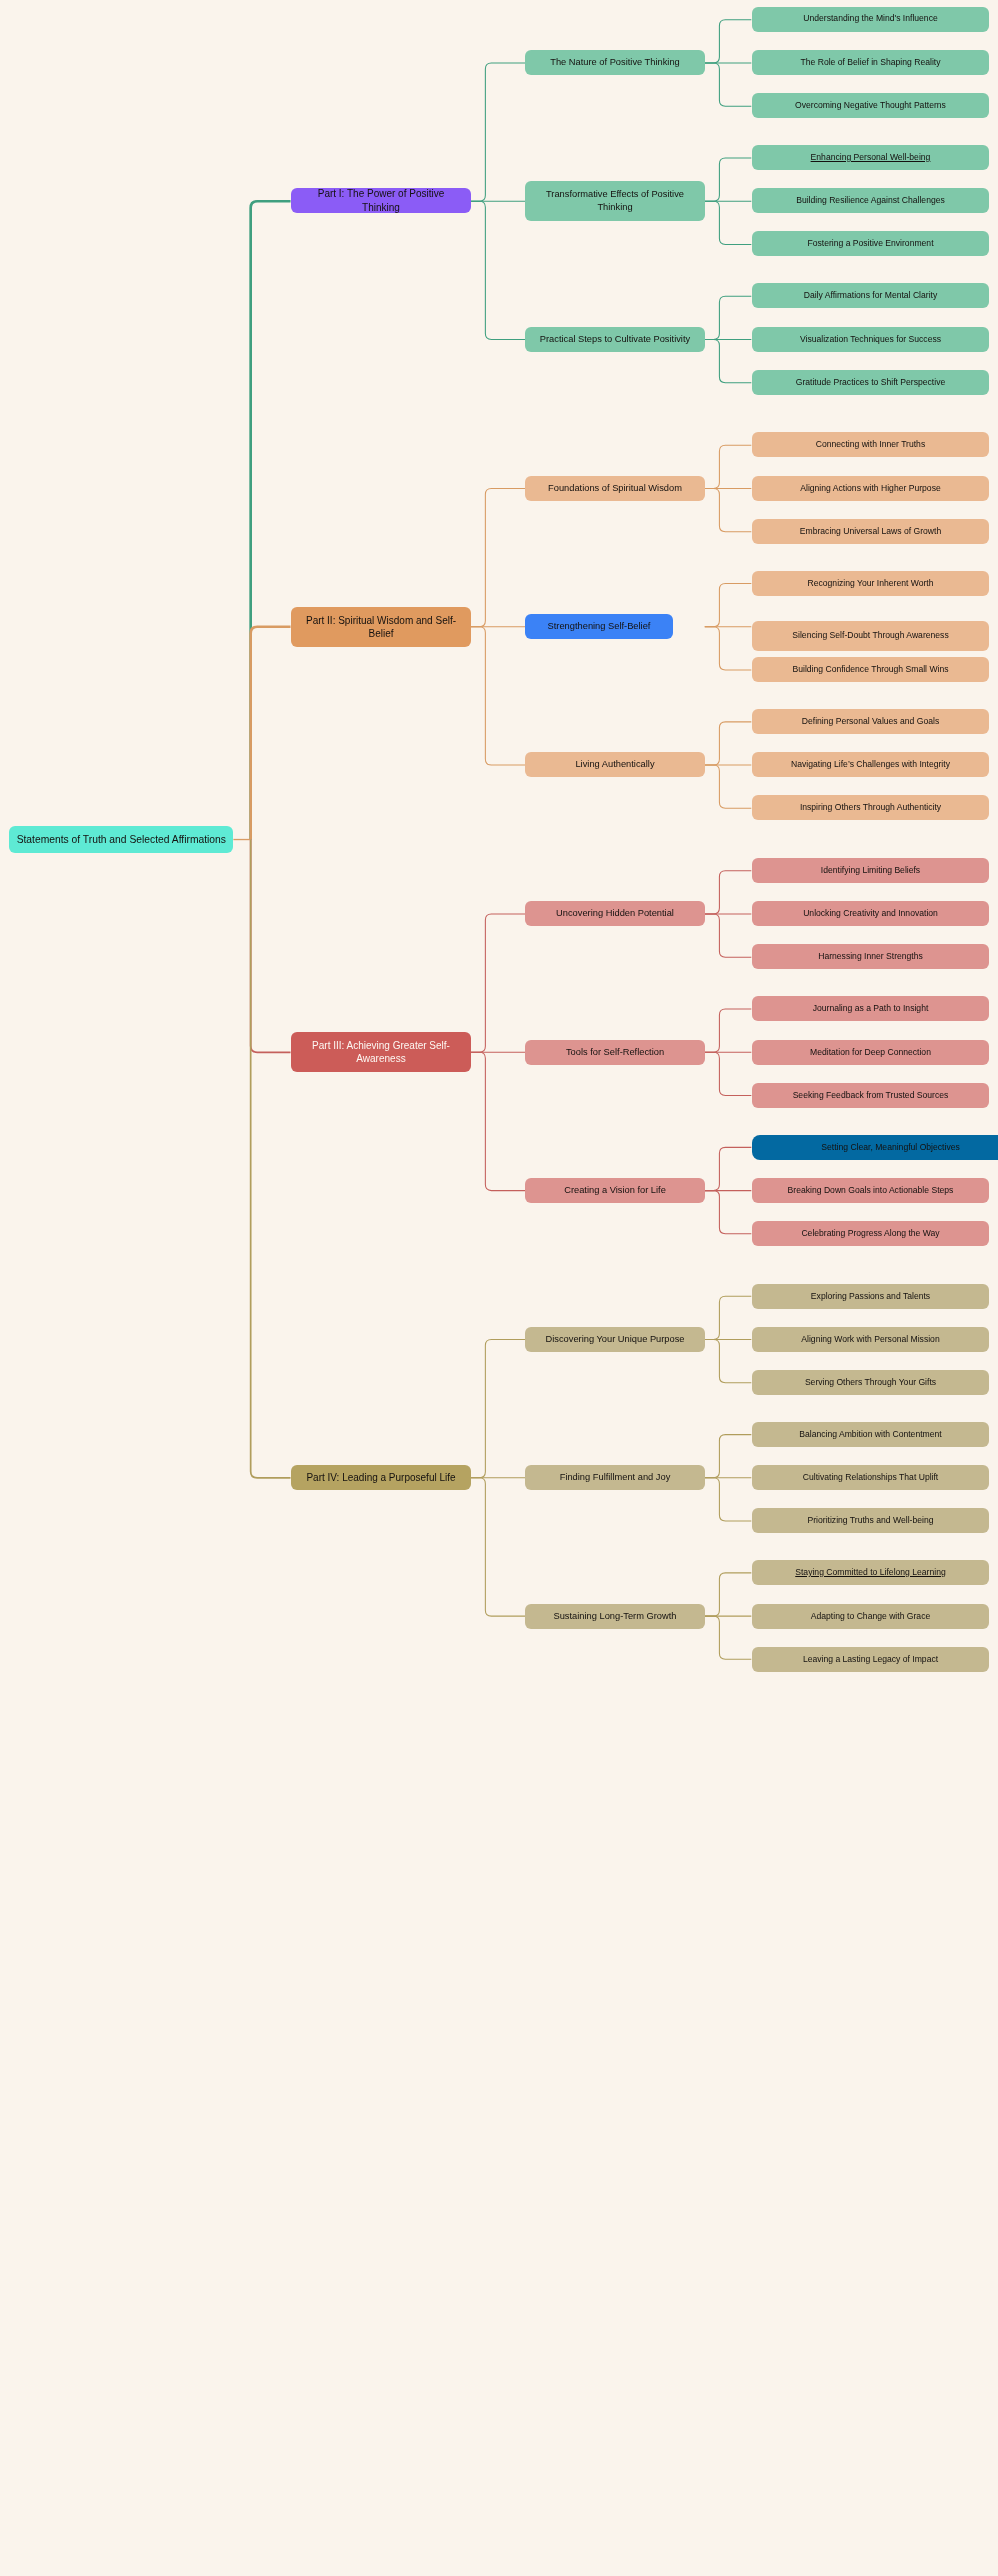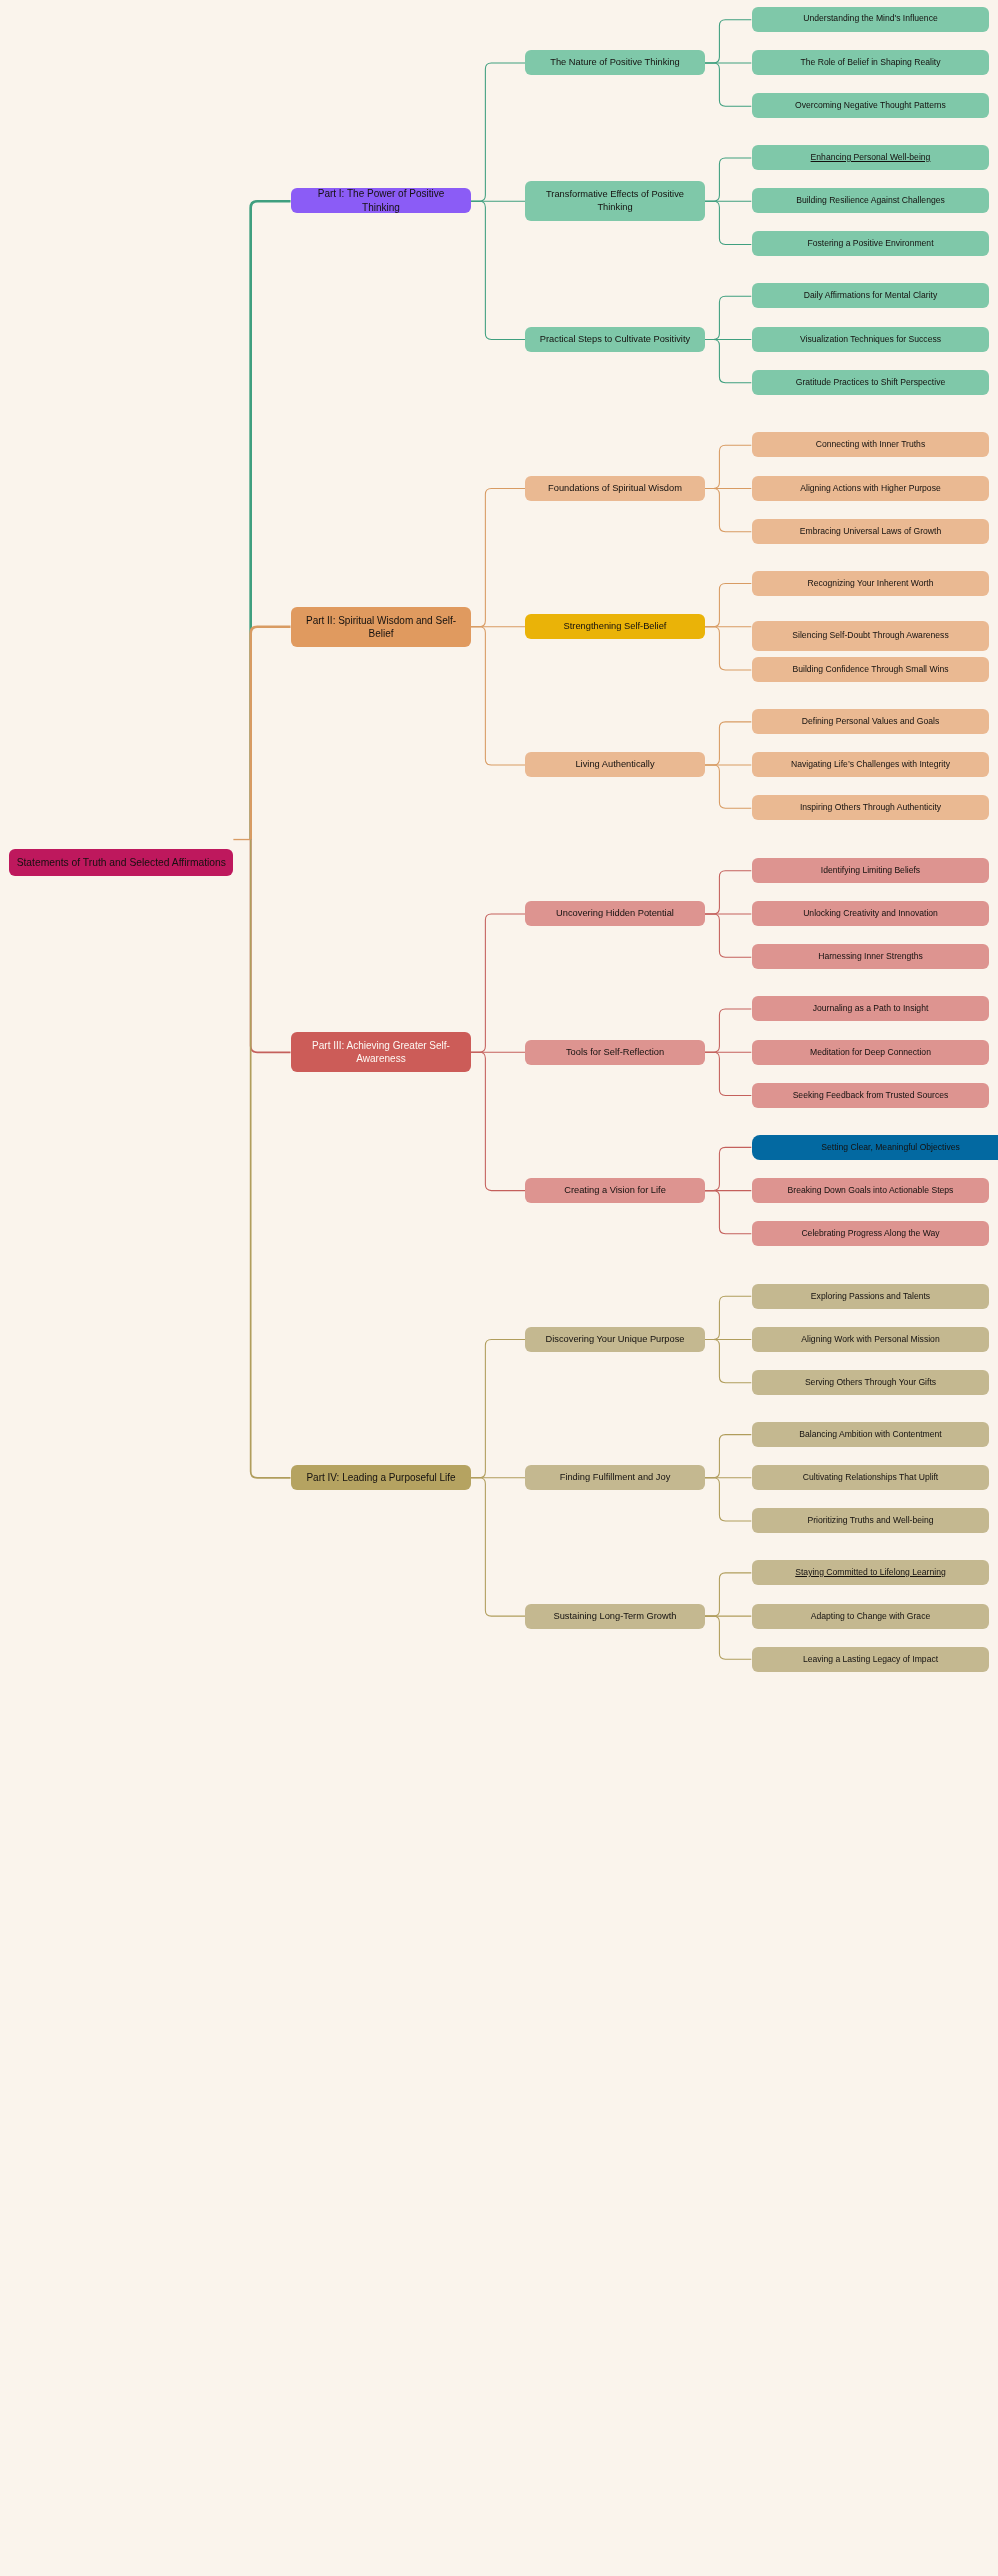--- a/index.html
+++ b/index.html
@@ -139,21 +139,21 @@
     </div>
     <div class="node lvl3" style="left: 752px; width: 237px; top: 571px; height: 25px; background: rgb(234, 185, 146);">
       <span>Recognizing Your Inherent Worth</span>
     </div>
     <div class="node lvl3" style="left: 752px; width: 237px; top: 614px; height: 30px; background: rgb(234, 185, 146); margin-top: 7px;">
       <span>Silencing Self-Doubt Through Awareness</span>
     </div>
     <div class="node lvl3" style="left: 752px; width: 237px; top: 657px; height: 25px; background: rgb(234, 185, 146);">
       <span>Building Confidence Through Small Wins</span>
     </div>
-    <div class="node lvl2" style="left: 525px; width: 180px; top: 614px; height: 25px; background: #eab308;">
+    <div class="node lvl2" style="left: 525px; width: 148px; top: 614px; height: 25px; background: #3b82f6;">
       <span>Strengthening Self-Belief</span>
     </div>
     <div class="node lvl3" style="left: 752px; width: 237px; top: 709px; height: 25px; background: rgb(234, 185, 146);">
       <span>Defining Personal Values and Goals</span>
     </div>
     <div class="node lvl3" style="left: 752px; width: 237px; top: 752px; height: 25px; background: rgb(234, 185, 146);">
       <span>Navigating Life’s Challenges with Integrity</span>
     </div>
     <div class="node lvl3" style="left: 752px; width: 237px; top: 795px; height: 25px; background: rgb(234, 185, 146);">
       <span>Inspiring Others Through Authenticity</span>
@@ -235,17 +235,17 @@
     </div>
     <div class="node lvl3" style="left: 752px; width: 237px; top: 1647px; height: 25px; background: rgb(196, 184, 144);">
       <span>Leaving a Lasting Legacy of Impact</span>
     </div>
     <div class="node lvl2" style="left: 525px; width: 180px; top: 1604px; height: 25px; background: rgb(196, 184, 144);">
       <span>Sustaining Long-Term Growth</span>
     </div>
     <div class="node lvl1" style="left: 291px; width: 180px; top: 1465px; height: 25px; background: rgb(181, 163, 97);">
       <span>Part IV: Leading a Purposeful Life</span>
     </div>
-    <div class="node root" style="left: 9.3px; width: 224px; top: 849px; height: 27px; background: #be185d;">
+    <div class="node root" style="left: 9.3px; width: 224px; top: 826px; height: 27px; background: #5eead4;">
       <span>Statements of Truth and Selected Affirmations</span>
     </div>
   </div>
 
 
 </body></html>

